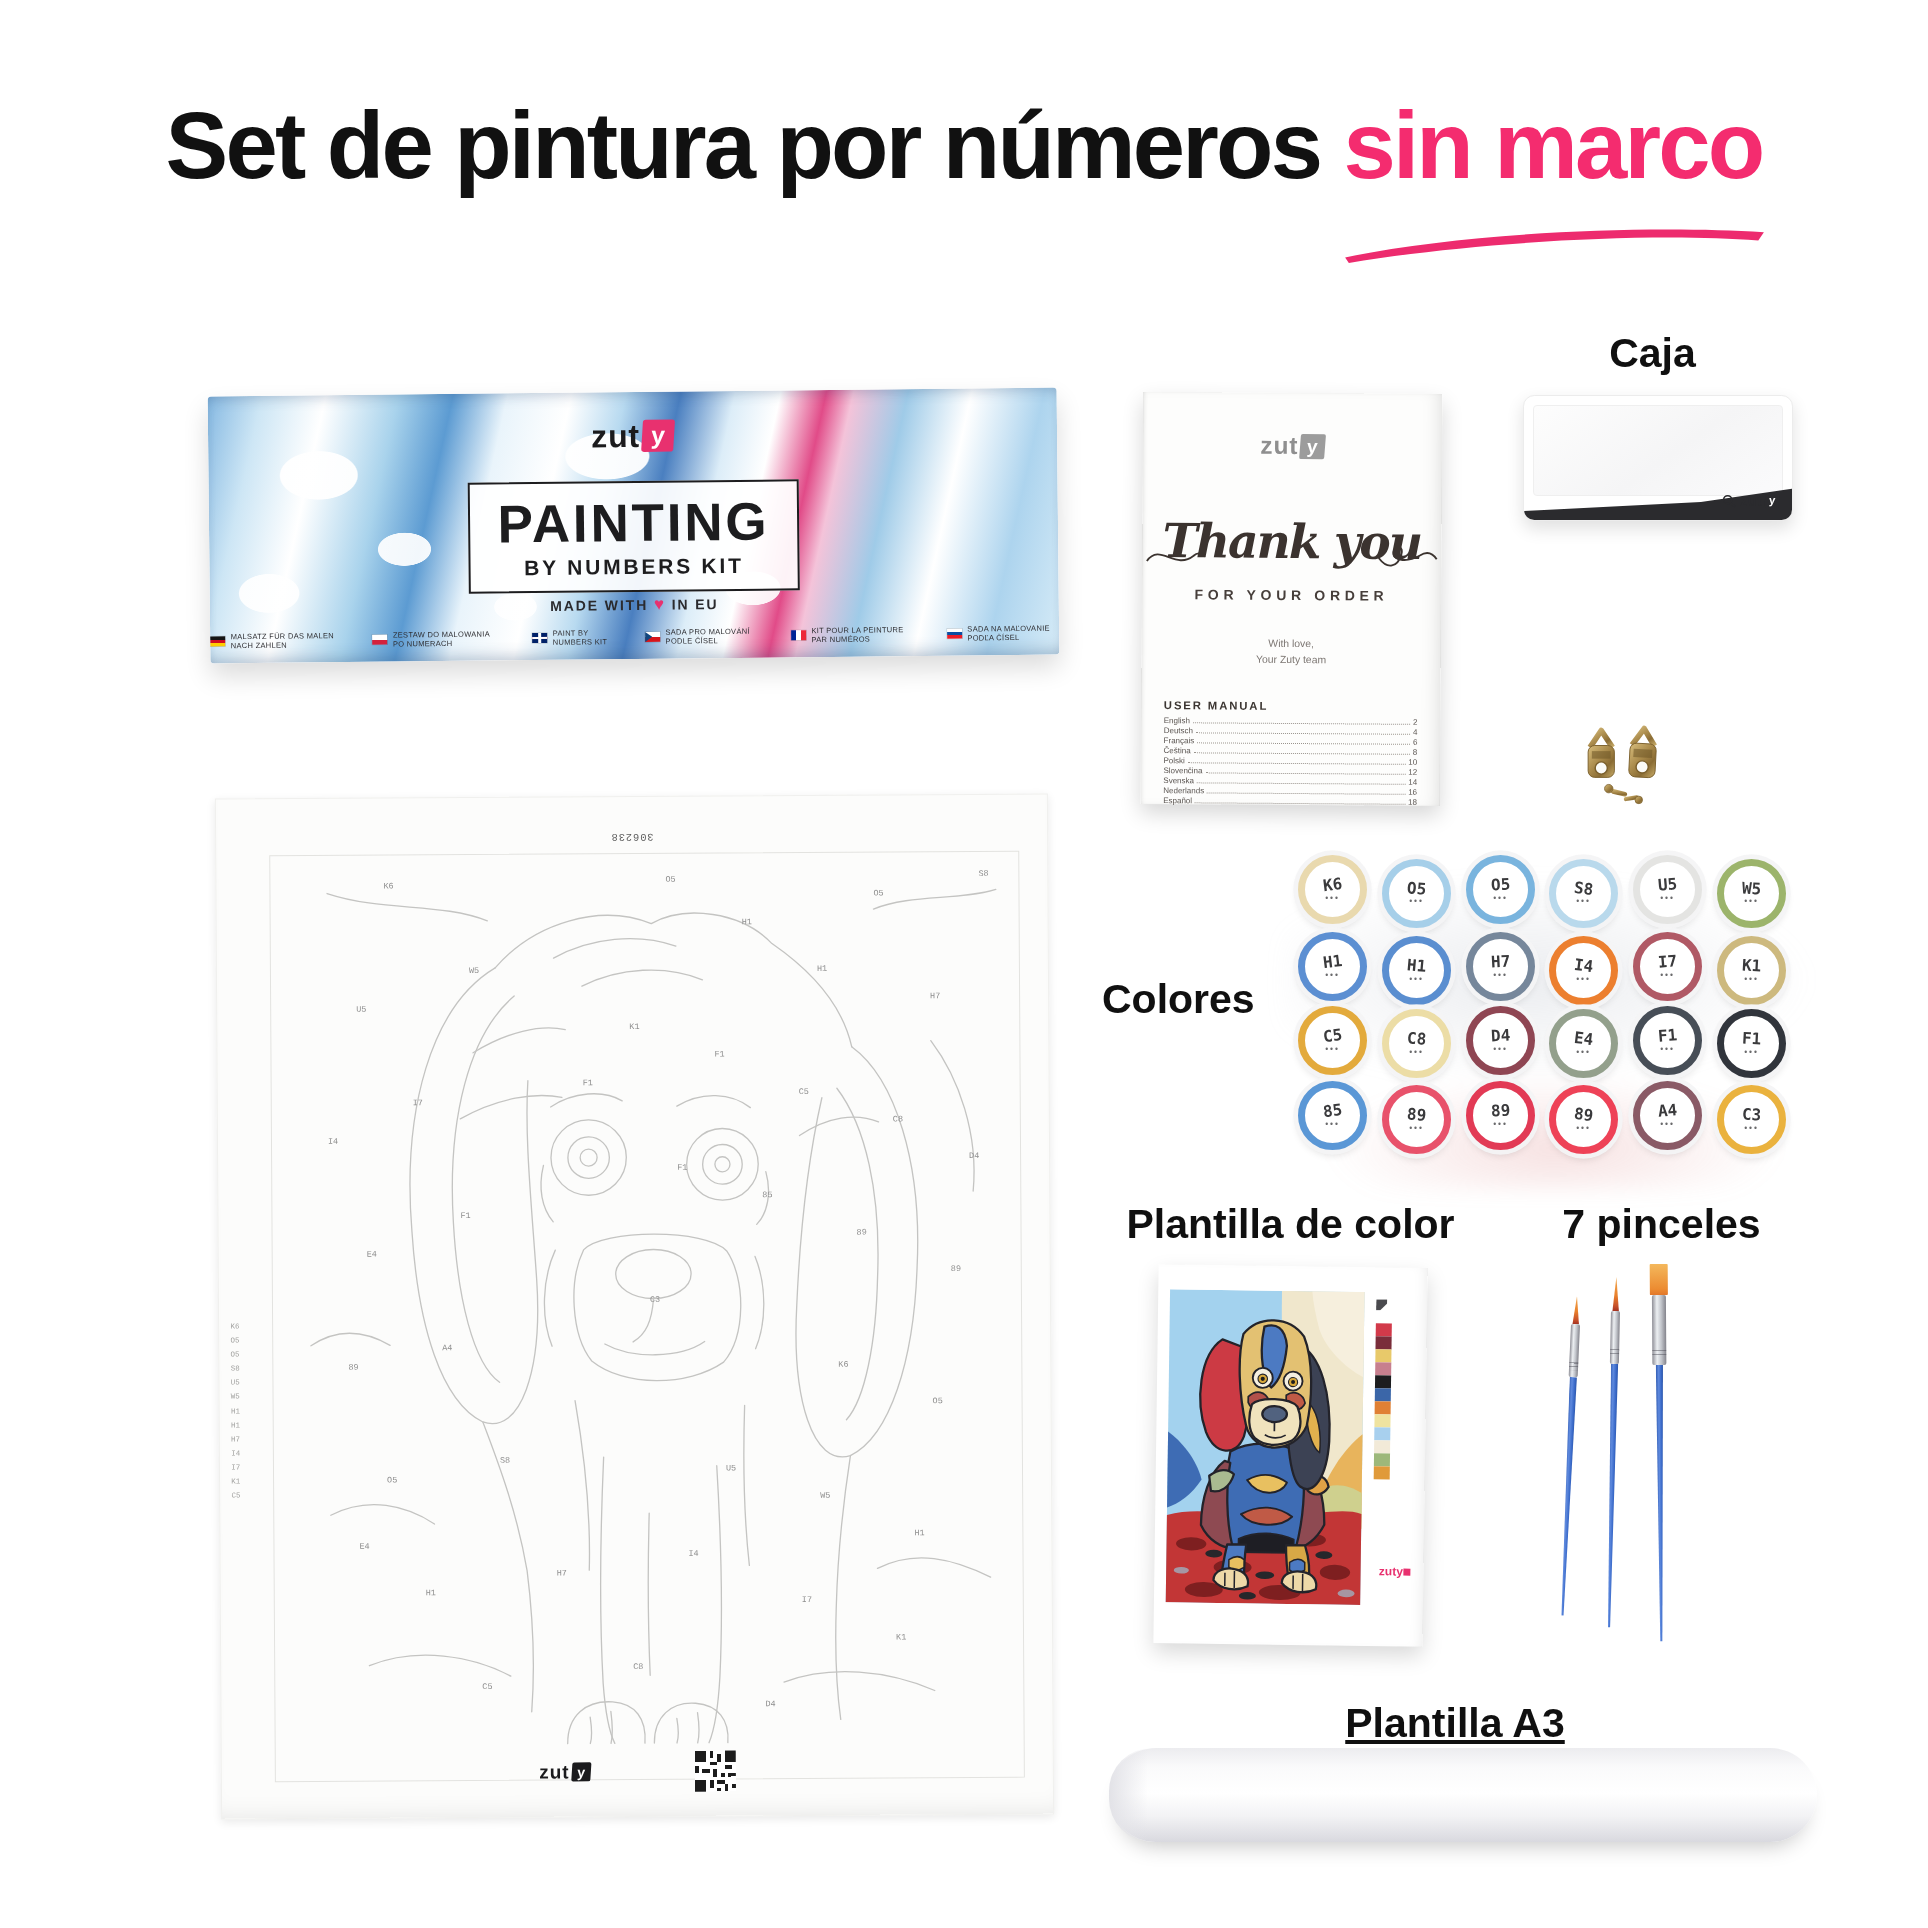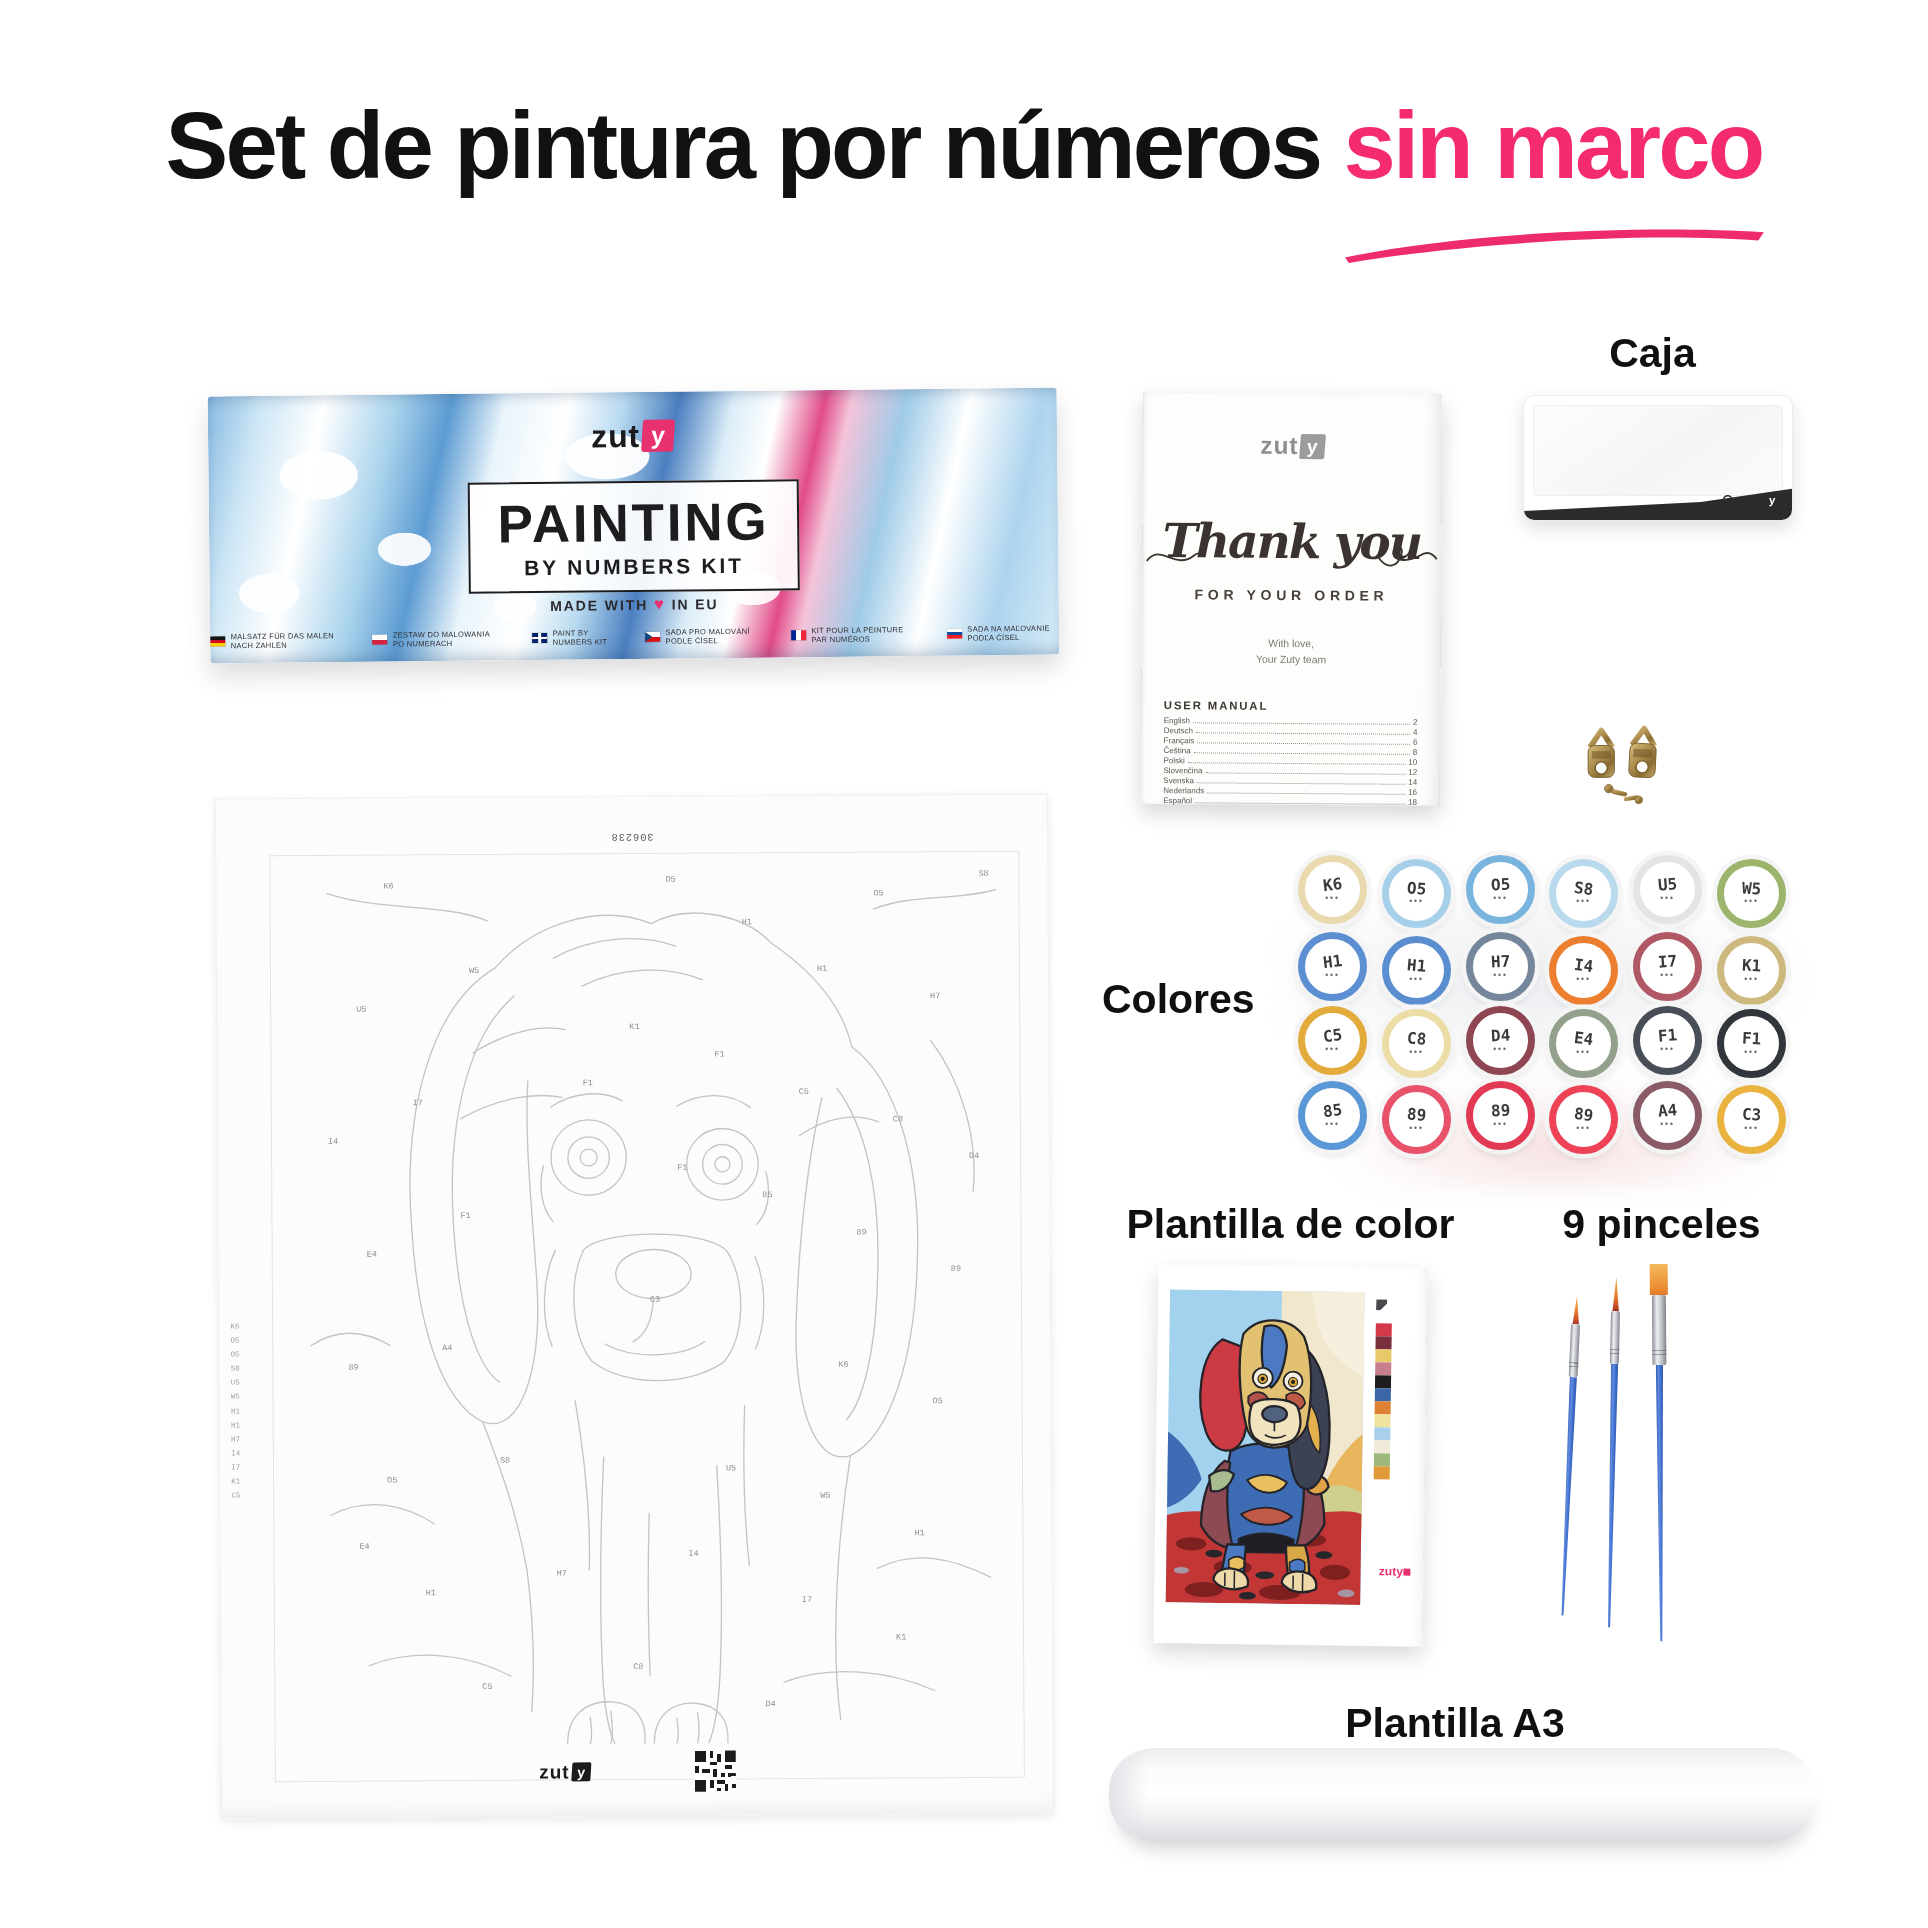--- a/index.html
+++ b/index.html
@@ -15,21 +15,21 @@
   .sec-label{position:absolute;font-size:41px;font-weight:bold;color:#101010;
     text-align:center;line-height:1.12;}
   .lbl-box{left:235px;top:331px;width:791px;}
   .lbl-instr{left:1073px;top:331px;width:443px;}
   .lbl-lupa{left:1516px;top:331px;width:273px;}
   .lbl-ganchos{left:1455px;top:614px;width:339px;}
   .lbl-lienzo{left:198px;top:721px;width:847px;}
   .lbl-colores{left:1053px;top:977px;width:264px;text-align:left;padding-left:49px;box-sizing:border-box;}
   .lbl-plantilla{left:1081px;top:1202px;width:419px;}
   .lbl-pinceles{left:1511px;top:1202px;width:301px;}
-  .lbl-a3{left:1083px;top:1701px;width:744px;}
+  .lbl-a3{left:1083px;top:1701px;width:744px;text-decoration:underline;}
 
   
   .zlogo{display:inline-flex;align-items:center;font-weight:bold;line-height:1;}
   .z-prefix{color:#1b1b1d;letter-spacing:0.9px;}
   .z-box{display:inline-flex;align-items:center;justify-content:center;color:#fff;
     background:#E8316F;margin-left:1.9px;transform:skewX(-4deg);}
   .zlogo.gray .z-prefix{color:#8f8f8f;}
   .zlogo.gray .z-box{background:#9c9c9c;}
   .zlogo.dark .z-prefix{color:#2b2b2e;}
   .zlogo.dark .z-box{background:#2b2b2e;}
@@ -193,21 +193,21 @@
   <div class="main-title"><span>Set de pintura por números </span><span class="pink">sin marco</span></div>
   <svg class="title-swoosh" viewBox="0 0 460 46">
     <path d="M6,40 C130,14 320,5 454,13 L448,22 C330,13 140,24 10,46 Z" fill="#ED2B6E"></path>
   </svg>
 
   <div class="sec-label lbl-lupa">Caja</div>
   <div class="sec-label lbl-ganchos">
   </div>
   <div class="sec-label lbl-colores">Colores</div>
   <div class="sec-label lbl-plantilla">Plantilla de color</div>
-  <div class="sec-label lbl-pinceles">9 pinceles</div>
+  <div class="sec-label lbl-pinceles">7 pinceles</div>
   <div class="sec-label lbl-a3">Plantilla A3</div>
 
   <div class="giftbox">
     <div class="box-brand zlogo">
       <span class="z-prefix">zut</span>
       <span class="z-box">y</span>
     </div>
     <div class="box-title">
       <div class="t1">PAINTING</div>
       <div class="t2">BY NUMBERS KIT</div>

